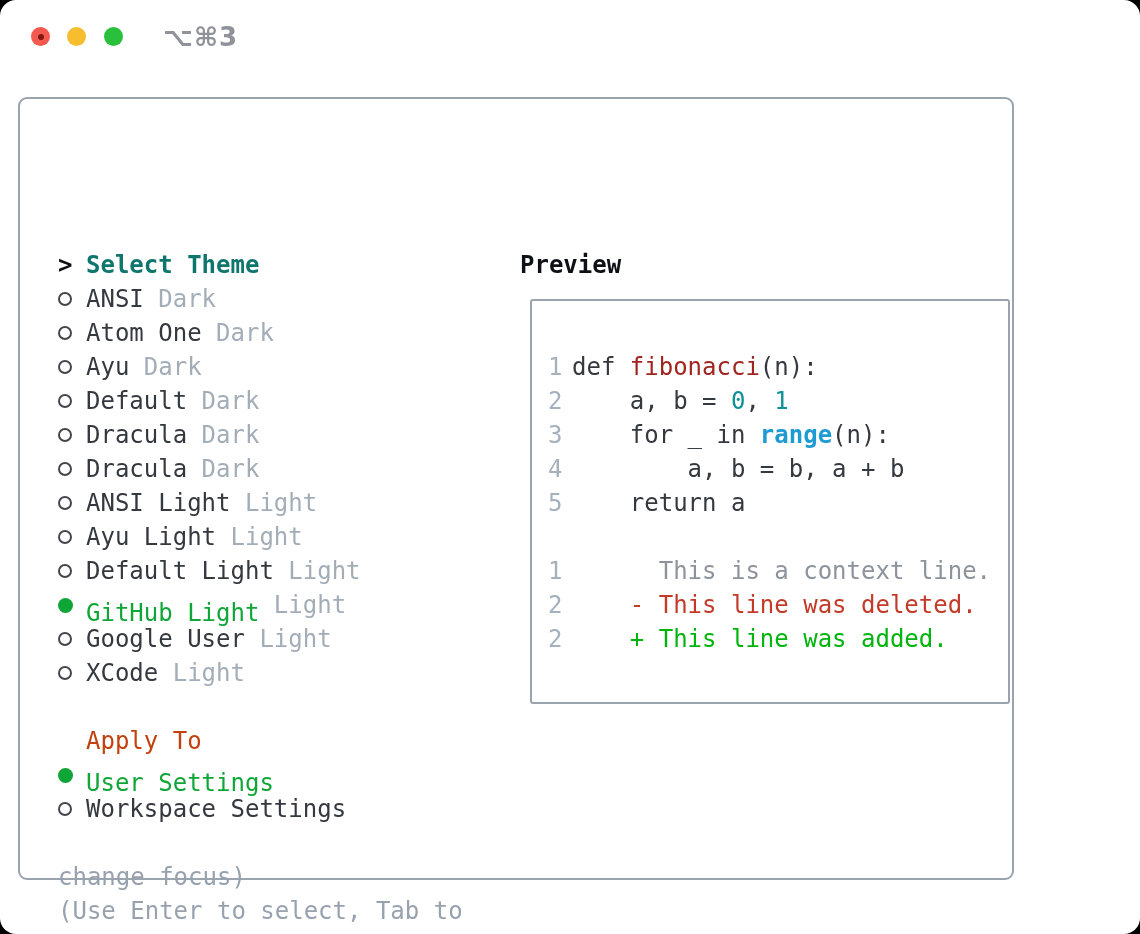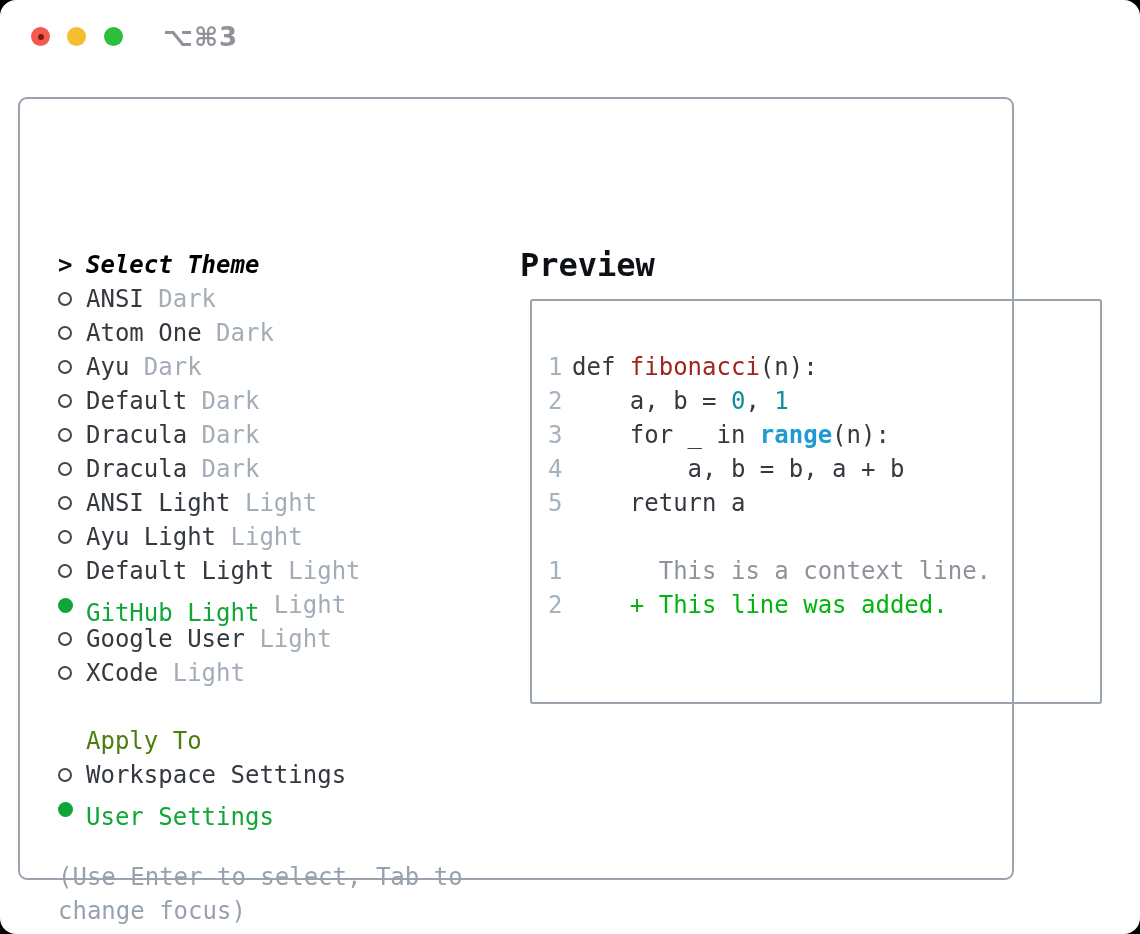--- a/index.html
+++ b/index.html
@@ -22,33 +22,33 @@
   
   .panel{
     position:absolute;left:18px;top:97px;width:996px;height:783px;
     border:2px solid var(--panel_border);border-radius:9px;box-sizing:border-box;
   }
   
   .leftcol{position:absolute;left:38px;top:149px;width:450px;}
   .row{display:flex;align-items:center;height:34px;font-size:24px;white-space:pre;color:var(--code_text);}
   .marker{width:28px;height:34px;display:flex;align-items:center;flex:0 0 28px;}
   .prompt{font-weight:bold;color:#0d1014;}
-  .hlabel{font-weight:bold;color:#000000;font-style:italic;}
-  .hlabel2{color:#4d7c0f;}
+  .hlabel{font-weight:bold;color:#0f766e;}
+  .hlabel2{color:#c2410c;}
   .ring{width:14px;height:14px;border:2px solid var(--radio_ring);border-radius:50%;box-sizing:border-box;}
   .dot{width:15px;height:15px;background:var(--accent_green);border-radius:50%;}
   .tname{color:var(--code_text);}
   .tname.selected{color:var(--accent_green);margin-top:16px;}
   .ttag{color:var(--tag_gray);}
   .spacer{height:34px;}
   .hint{height:34px;line-height:34px;font-size:24px;color:var(--hint_gray);white-space:pre;}
   
-  .preview-label{position:absolute;left:500px;top:149px;height:34px;line-height:34px;font-size:32px;font-weight:bold;color:#0d1014;}
+  .preview-label{position:absolute;left:500px;top:149px;height:34px;line-height:34px;font-size:24px;font-weight:bold;color:#0d1014;}
   .preview-box{
-    position:absolute;left:510px;top:200px;width:572px;height:405px;
+    position:absolute;left:510px;top:200px;width:480px;height:405px;
     border:2px solid var(--panel_border);border-radius:3px;box-sizing:border-box;
     padding:49px 0 0 16px;overflow:hidden;
   }
   .pline{height:34px;line-height:34px;font-size:24px;white-space:pre;}
   .lineno{display:inline-block;width:24px;color:var(--line_number);}
   .tok-code{color:var(--code_text);}
   .tok-func{color:var(--code_function_red);}
   .tok-num{color:var(--code_number_teal);}
   .tok-builtin{color:var(--code_builtin_blue);font-weight:bold;}
   .tok-ctx{color:var(--context_gray);}
@@ -91,38 +91,39 @@
         </div>
 
       <div class="row spacer"></div>
 
       <div class="row">
         <span class="marker"></span>
         <span class="hlabel2">Apply To</span>
       </div>
 
       <div id="apply-list">
+          <div class="row"><span class="marker"><span class="dot"></span></span><span class="tname selected">User Settings</span></div>
           <div class="row"><span class="marker"><span class="ring"></span></span><span class="tname">Workspace Settings</span></div>
-          <div class="row"><span class="marker"><span class="dot"></span></span><span class="tname selected">User Settings</span></div>
         </div>
 
       <div class="row spacer"></div>
 
+      <div class="hint">change focus)</div>
       <div class="hint">(Use Enter to select, Tab to</div>
-      <div class="hint">change focus)</div>
     </div>
 
     <div class="preview-label">Preview</div>
     <div class="preview-box">
       <div id="preview-lines">
           <div class="pline"><span class="lineno">1</span><span class="tok-code">def </span><span class="tok-func">fibonacci</span><span class="tok-code">(n):</span></div>
           <div class="pline"><span class="lineno">2</span><span class="tok-code">    a, b = </span><span class="tok-num">0</span><span class="tok-code">, </span><span class="tok-num">1</span></div>
           <div class="pline"><span class="lineno">3</span><span class="tok-code">    for _ in </span><span class="tok-builtin">range</span><span class="tok-code">(n):</span></div>
           <div class="pline"><span class="lineno">4</span><span class="tok-code">        a, b = b, a + b</span></div>
           <div class="pline"><span class="lineno">5</span><span class="tok-code">    return a</span></div>
           <div class="pline"><span class="lineno"></span></div>
           <div class="pline"><span class="lineno">1</span><span class="tok-ctx">      This is a context line.</span></div>
+          <div class="pline"><span class="lineno">2</span><span class="tok-del">    - This line was deleted.</span></div>
           <div class="pline"><span class="lineno">2</span><span class="tok-add">    + This line was added.</span></div>
         </div>
     </div>
 
   </div>
 </div>
 
 </body></html>

